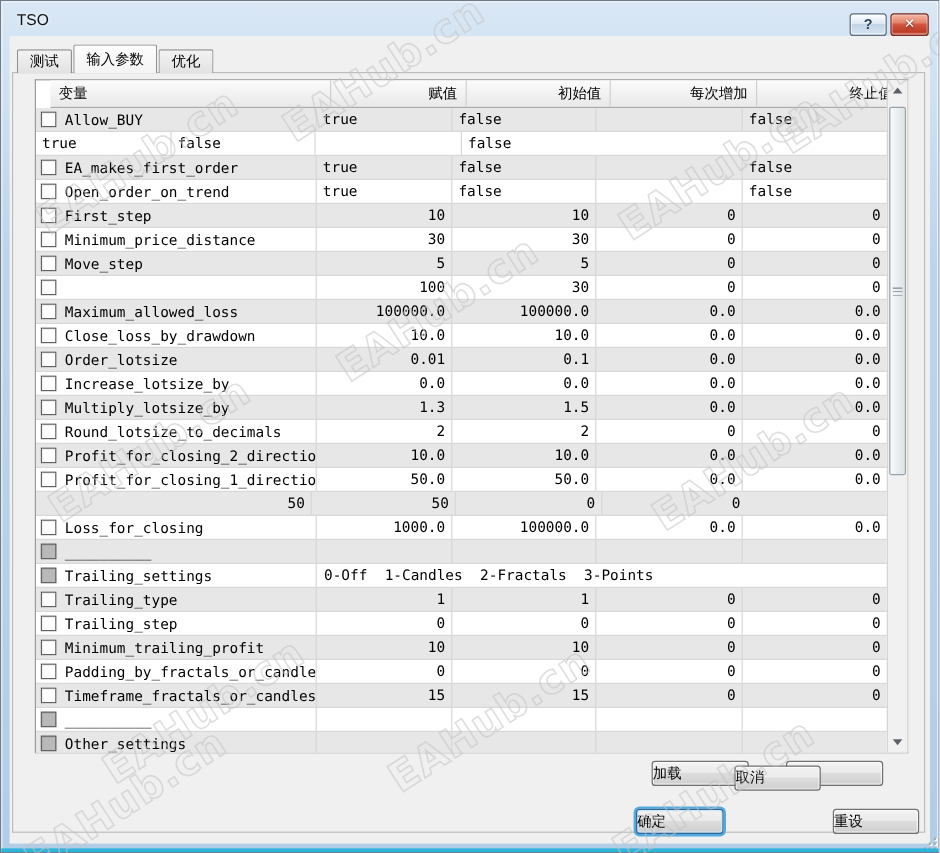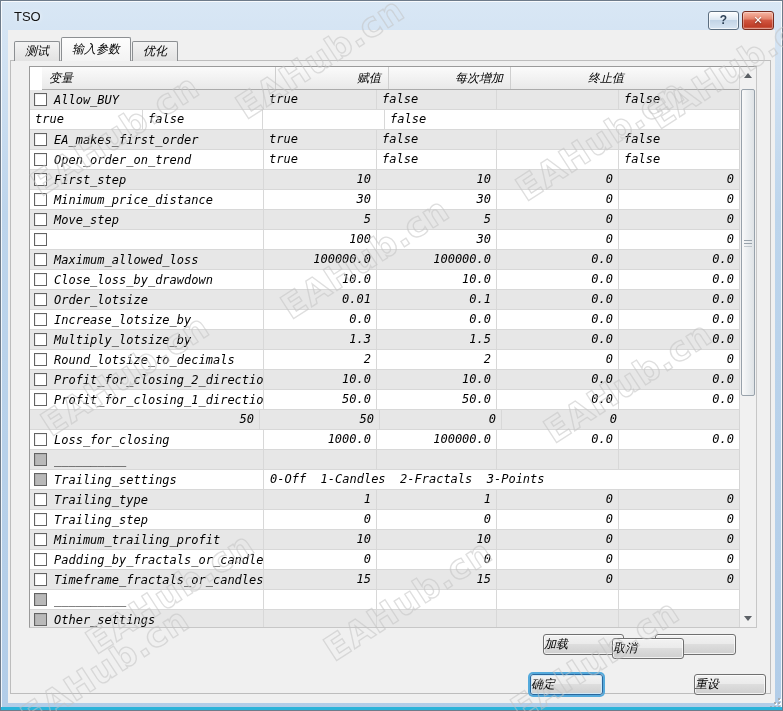--- a/index.html
+++ b/index.html
@@ -16,21 +16,21 @@
   #title-text{position:absolute;left:12px;top:7px;font-size:13px;color:#111;text-shadow:0 0 4px rgba(255,255,255,.95);}
   .cap-btn{position:absolute;top:9px;height:19px;box-sizing:border-box;border-radius:3px;text-align:center;line-height:16px;font-weight:bold;cursor:default;}
   .cap-help{left:706px;width:31px;border:1px solid #5c6e80;color:#2f4257;
             background:linear-gradient(#ffffff,#dde8f3 45%,#c2d4e6 50%,#d8e5f2);
             box-shadow:inset 0 0 0 1px rgba(255,255,255,.65);}
   .cap-close{left:740px;width:32px;border:1px solid #772c1f;color:#fff;font-size:11px;
              background:linear-gradient(#f6b7a5,#e4846d 40%,#d05540 50%,#bf3d28 85%,#d3705c);
              box-shadow:inset 0 0 0 1px rgba(255,255,255,.35);text-shadow:0 1px 2px rgba(0,0,0,.55);}
 
   
-  #dlg-body{position:absolute;left:8px;top:30px;width:767px;height:673px;background:#f0f0f0;font-style:italic;}
+  #dlg-body{position:absolute;left:8px;top:30px;width:767px;height:673px;background:#f0f0f0;}
 
   
   #tabs{position:absolute;left:6px;top:7px;height:24px;display:flex;align-items:flex-end;z-index:5;}
   .tab{height:20px;box-sizing:border-box;border:1px solid #8c8f92;border-bottom:none;border-radius:2px 2px 0 0;
        background:linear-gradient(#f3f3f3,#e2e2e2);padding:0 10px;line-height:19px;margin-right:1px;cursor:default;}
   .tab.active{height:24px;background:linear-gradient(#fdfdfd,#f3f3f3);line-height:22px;position:relative;z-index:6;}
 
   
   #tabpage{position:absolute;left:2px;top:30px;width:761px;height:634px;box-sizing:border-box;
            border:1px solid #bdbdbd;background:#f0f0f0;}
@@ -123,20 +123,21 @@
       <div class="tab active">输入参数</div>
       <div class="tab">优化</div>
     </div>
 
     <div id="tabpage"></div>
 
     <div id="paramtable">
       <div id="thead">
         <div class="th th-name">变量</div>
         <div class="th th-num th-v">赋值</div>
+        <div class="th th-num th-i">初始值</div>
         <div class="th th-num th-s">每次增加</div>
         <div class="th th-num th-e">终止值</div>
       </div>
       <div id="tbody">
           <div class="row shade">
             <div class="cell cell-name"><div class="cb"></div><div class="rowlabel">Allow_BUY</div></div>
             <div class="cell cell-v al-l">true</div>
             <div class="cell cell-i al-l">false</div>
             <div class="cell cell-s"></div>
             <div class="cell cell-e al-l">false</div>

